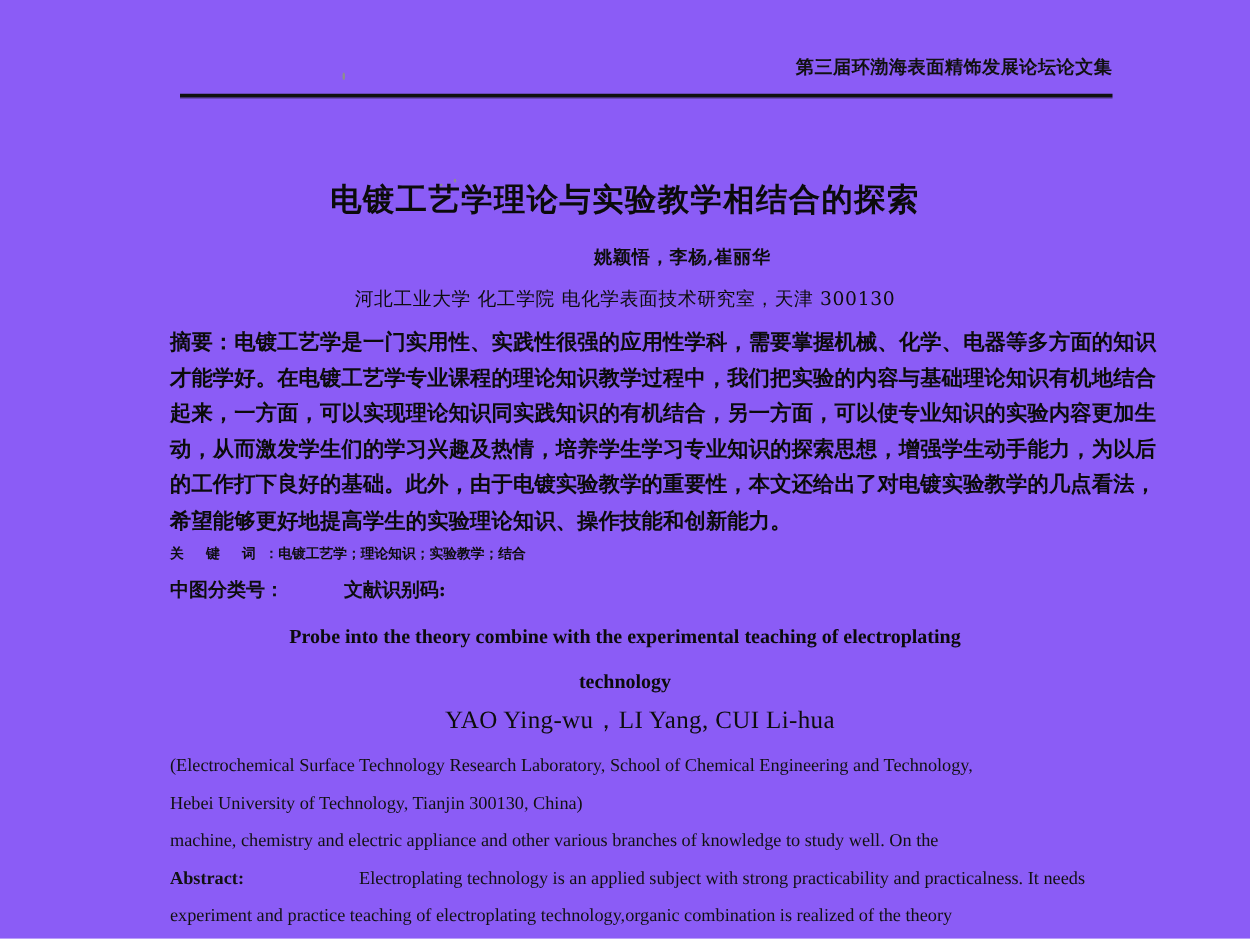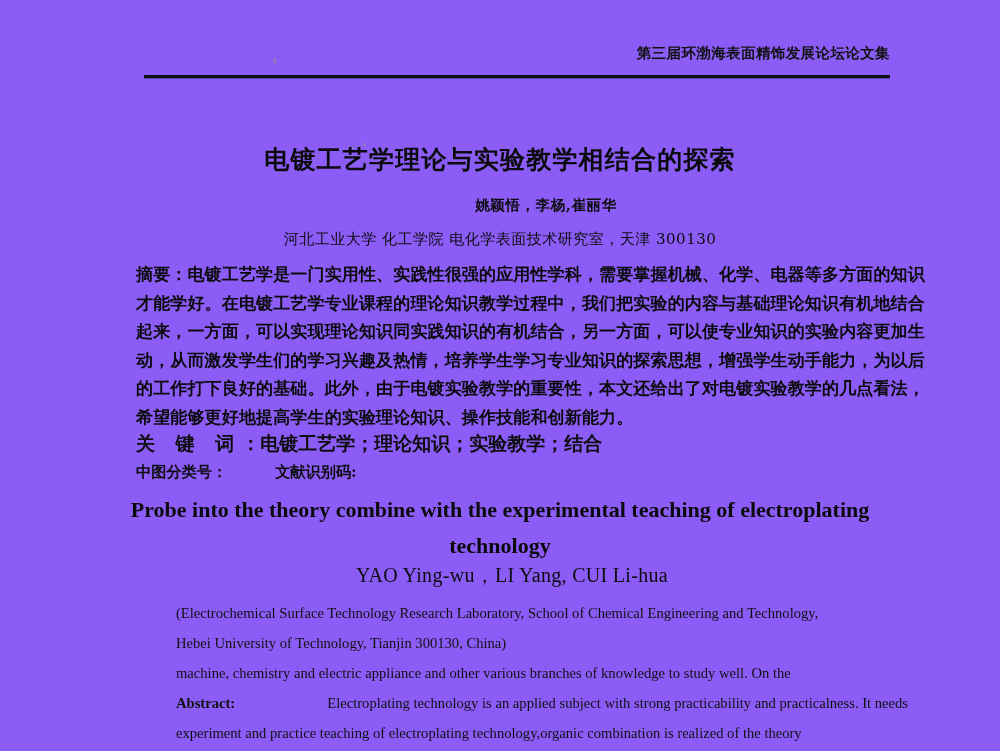--- a/index.html
+++ b/index.html
@@ -117,21 +117,21 @@
   .cn-line .lbl { font-weight: 700; }
 
   .kw-block {
     position: absolute;
     top: 429px;
     left: 136px;
     width: 732px;
   }
   .kw-line {
     font-family: "DejaVu Serif", "Liberation Serif", serif;
-    font-size: 19px;
+    font-size: 11px;
     font-weight: 700;
     line-height: 28.6px;
     white-space: nowrap;
   }
   .kw-line .lbl { letter-spacing: 7px; }
   .cls-line {
     font-family: "DejaVu Serif", "Liberation Serif", serif;
     font-size: 15.2px;
     font-weight: 700;
     line-height: 28.6px;
@@ -140,21 +140,21 @@
   .cls-gap { display: inline-block; width: 48px; }
 
   
   .en-title {
     position: absolute;
     top: 492px;
     left: 0;
     width: 1000px;
     text-align: center;
     font-family: "Liberation Serif", "DejaVu Serif", serif;
-    font-size: 22px;
+    font-size: 16px;
     font-weight: 700;
     line-height: 36px;
     color: #0b0b0b;
   }
   .en-title .l2 { display: block; }
 
   .authors-en {
     position: absolute;
     top: 562px;
     left: 0;
@@ -166,21 +166,20 @@
     letter-spacing: 0.3px;
     padding-left: 12px;
   }
 
   
   .en-block {
     position: absolute;
     top: 598px;
     left: 136px;
     width: 732px;
-    margin-left: 40px;
   }
   .en-line {
     font-family: "Liberation Serif", "DejaVu Serif", serif;
     font-size: 14.6px;
     line-height: 30px;
     color: #111;
     white-space: nowrap;
   }
   .en-line.justify {
     display: flex;

